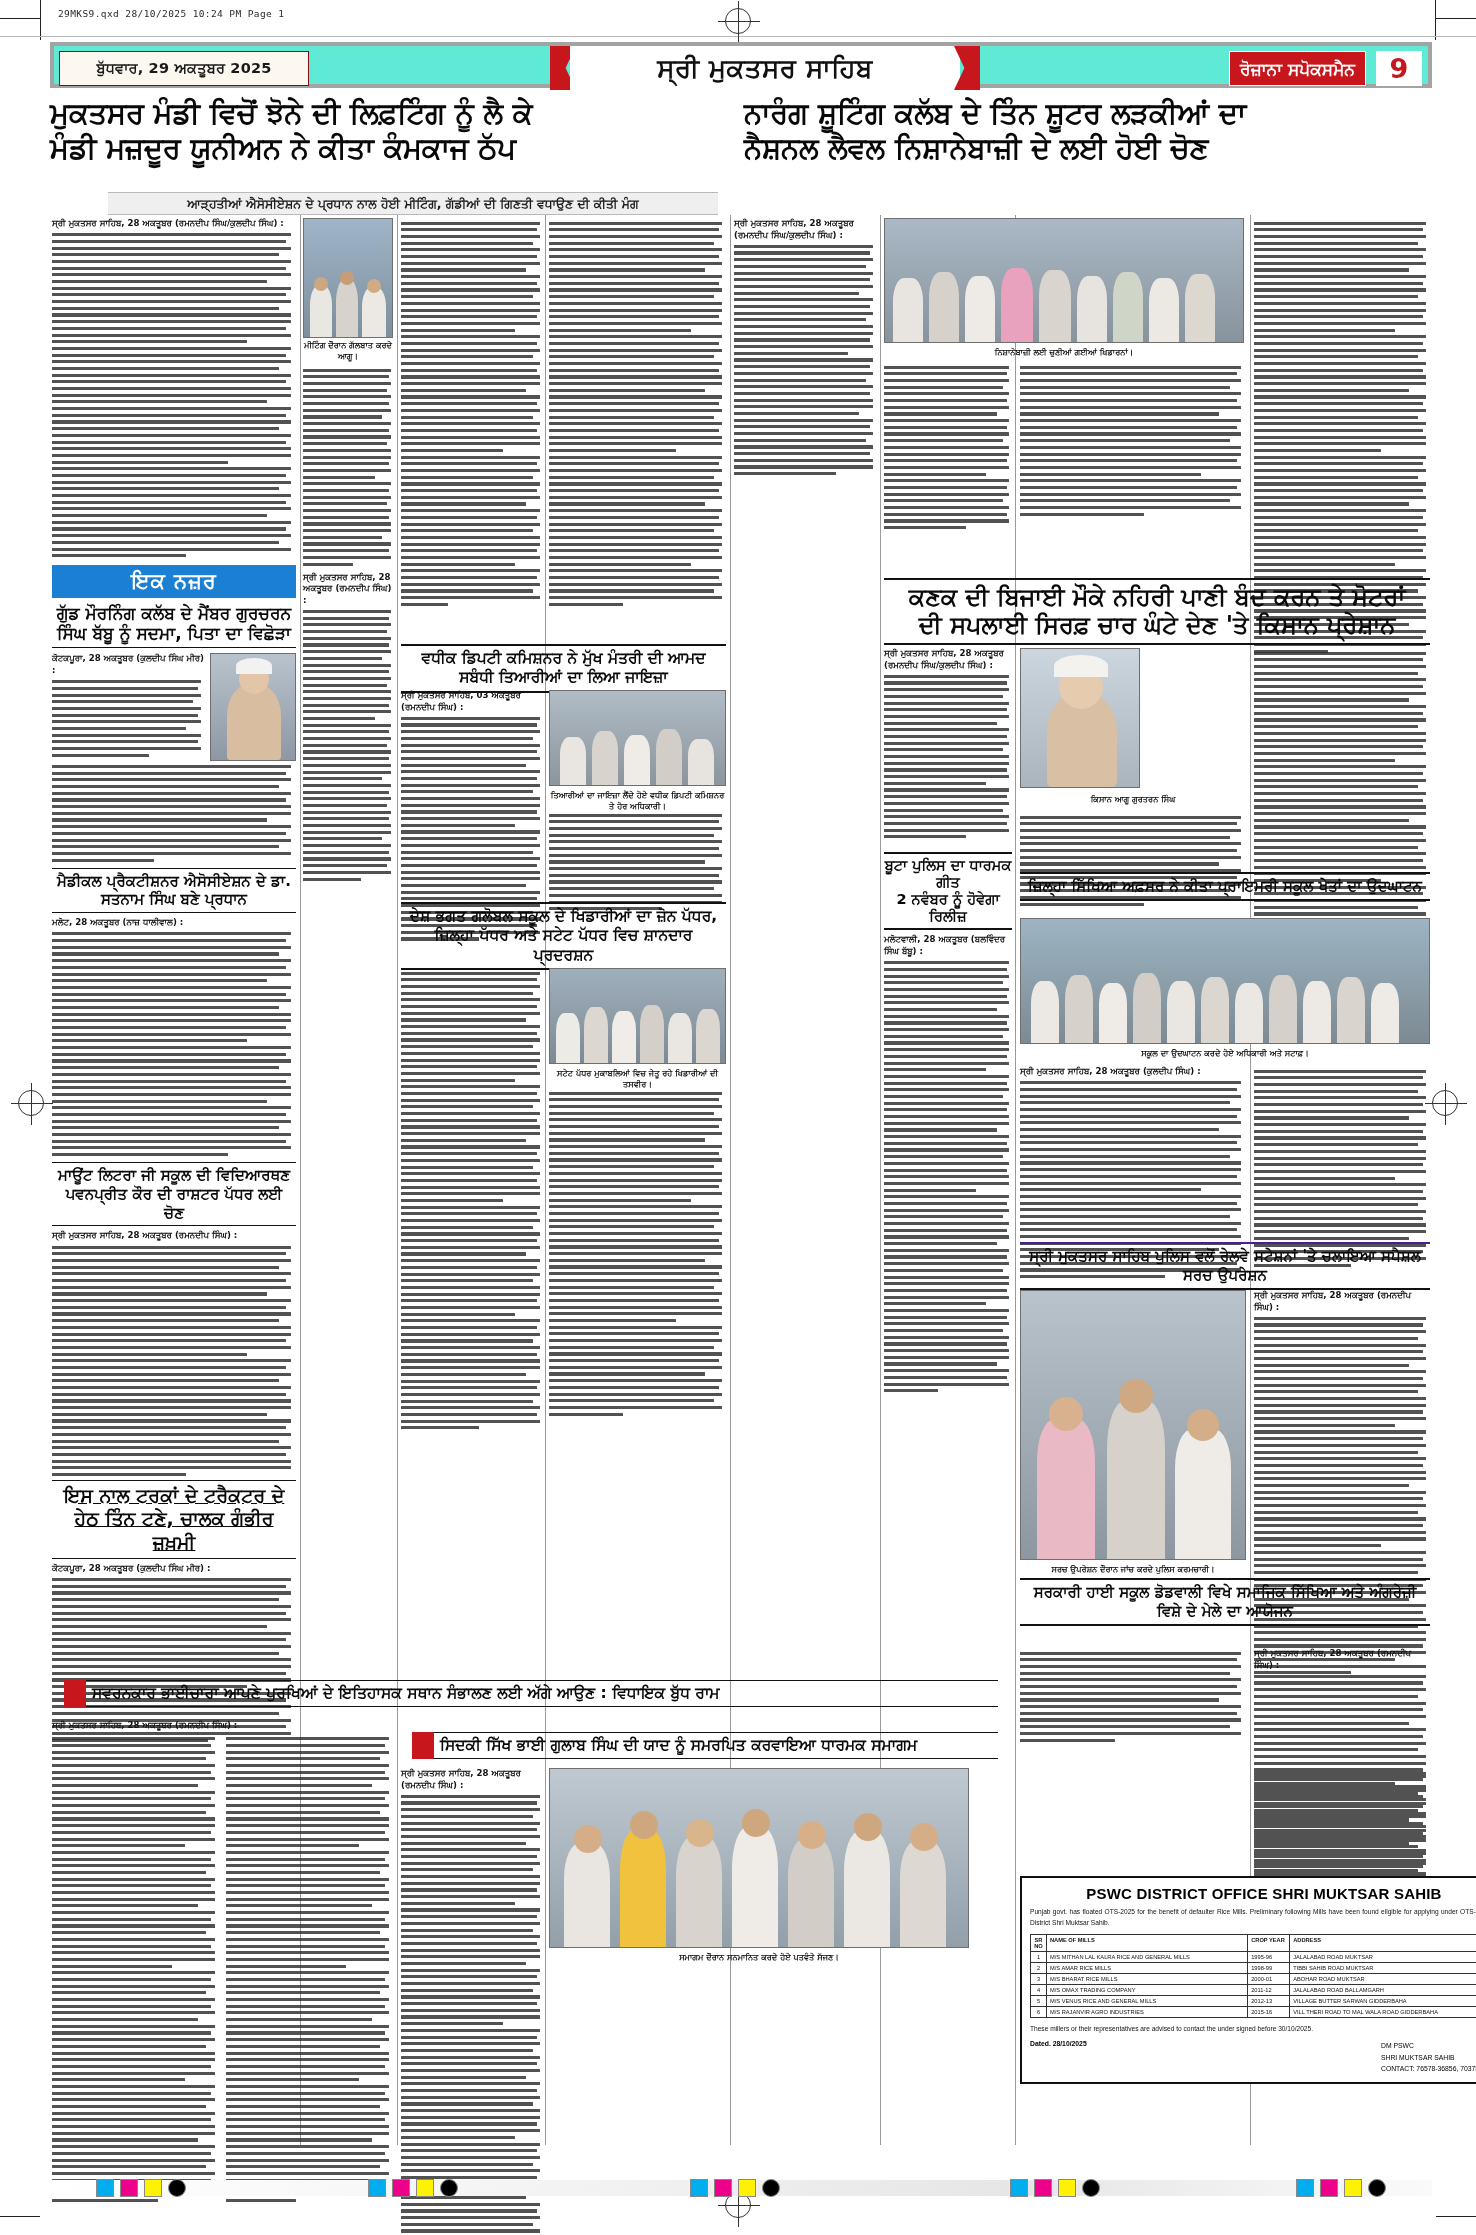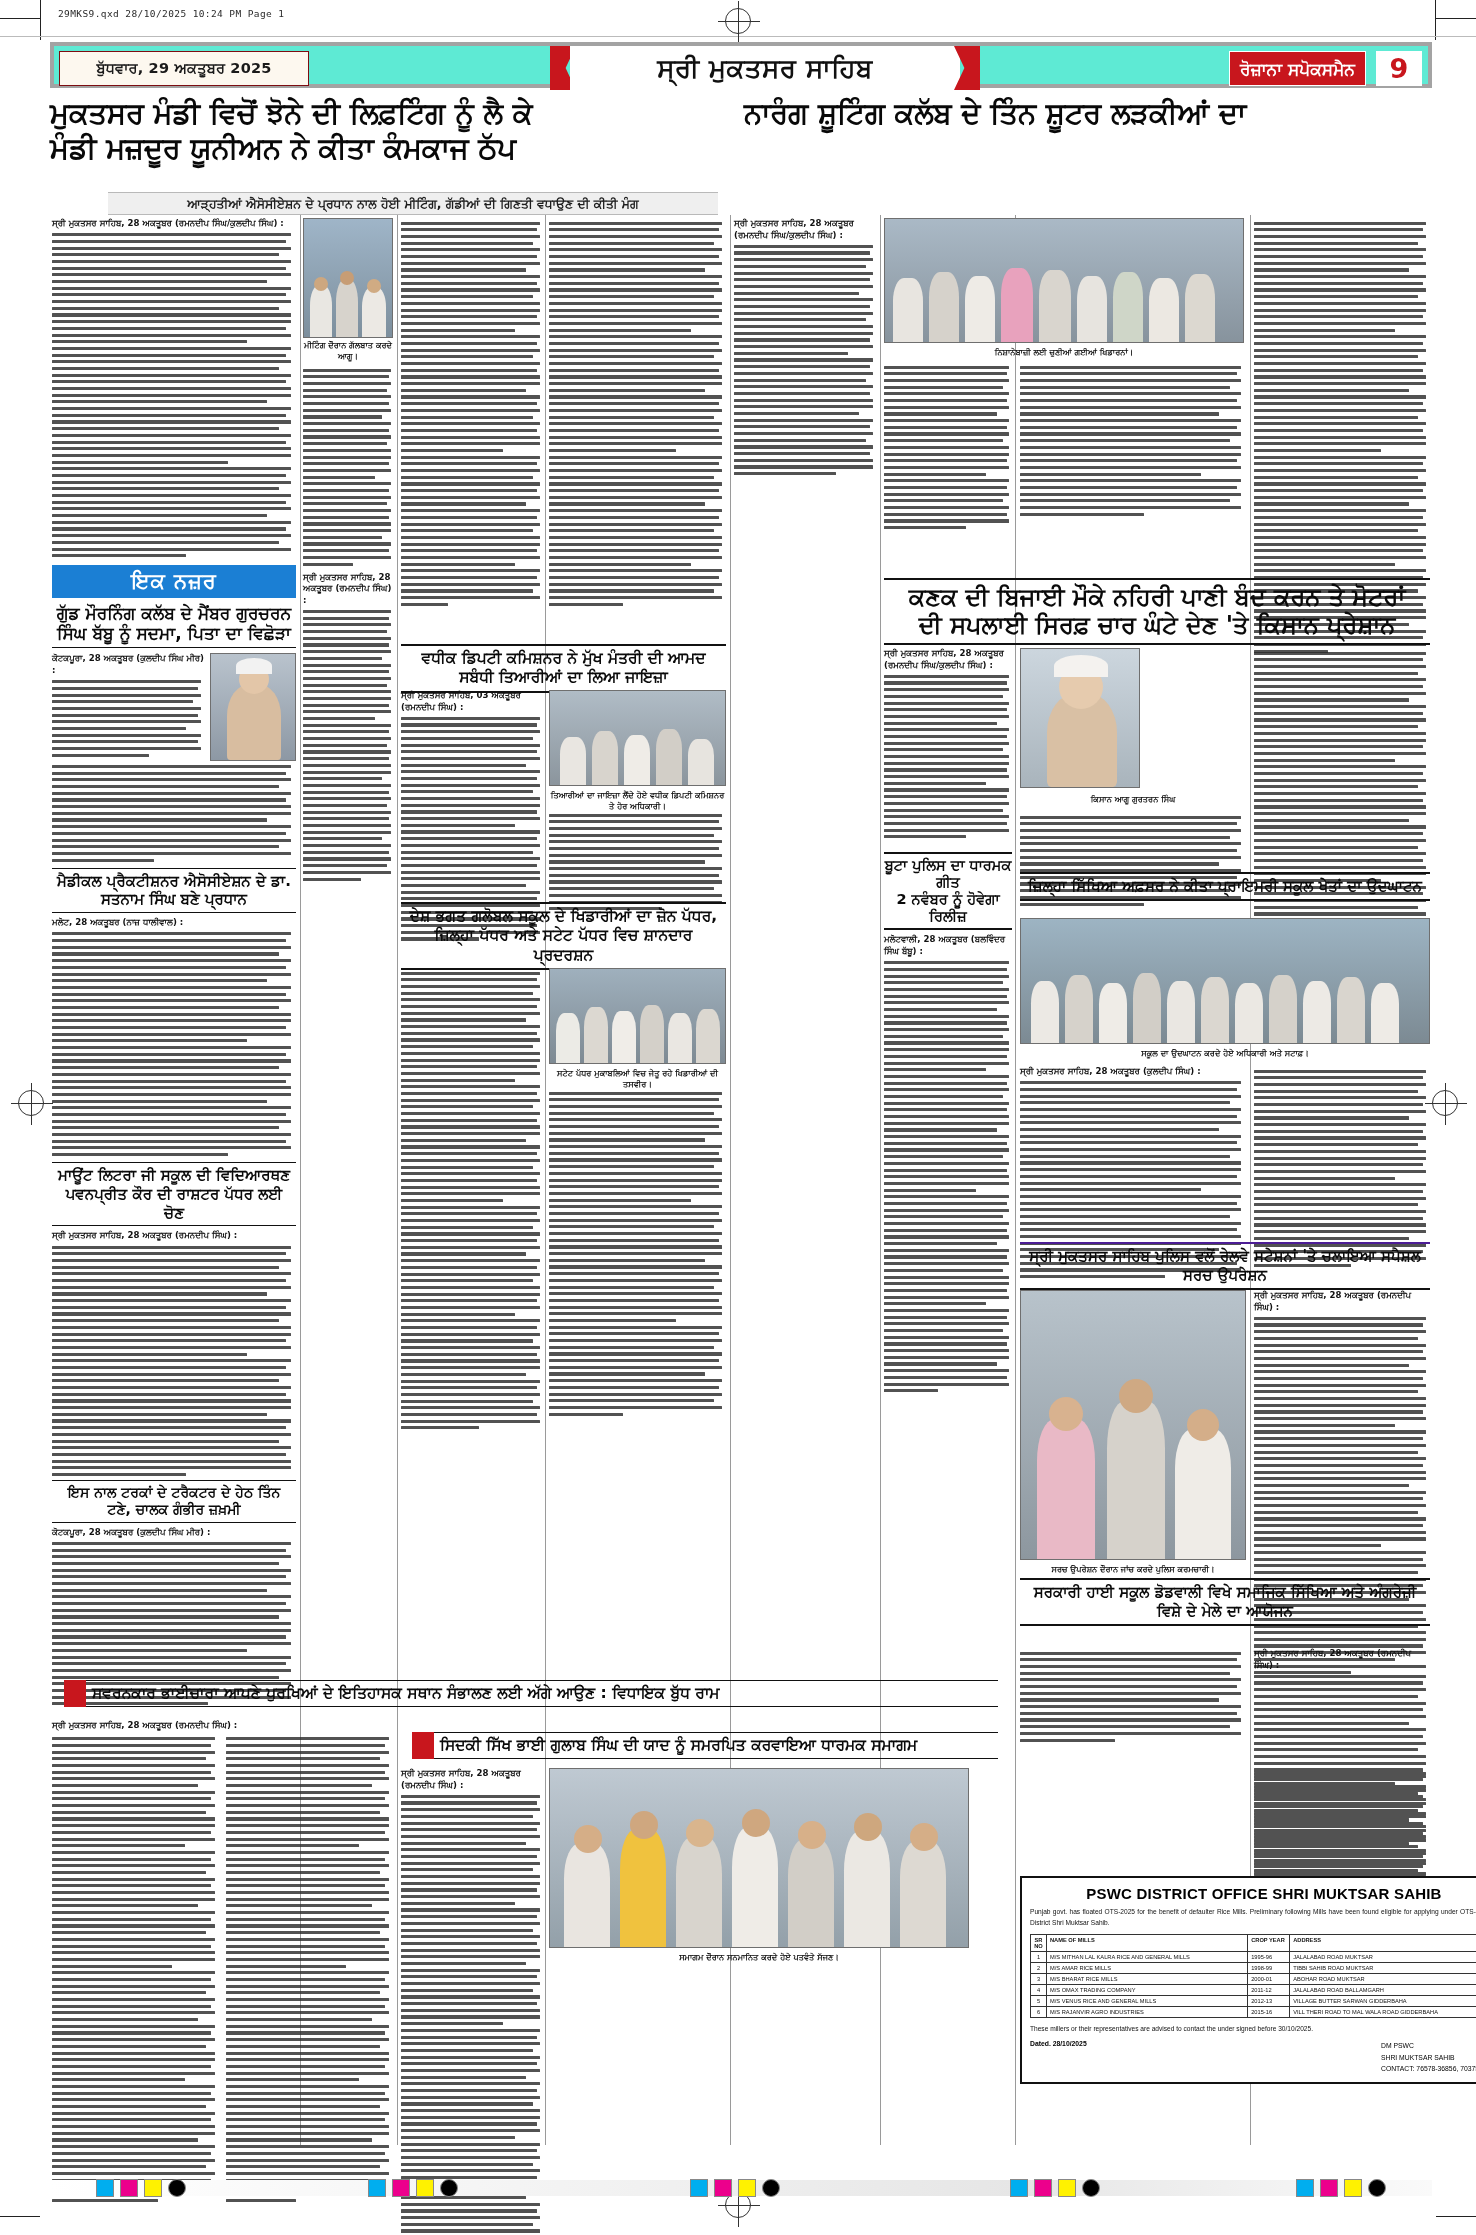--- a/index.html
+++ b/index.html
@@ -175,20 +175,21 @@
     <div class="brand">ਰੋਜ਼ਾਨਾ ਸਪੋਕਸਮੈਨ</div>
     <div class="pageno">9</div>
   </div>
 
   <div style="position:absolute;left:50px;top:96px;width:672px;">
     <div class="mainhead">ਮੁਕਤਸਰ ਮੰਡੀ ਵਿਚੋਂ ਝੋਨੇ ਦੀ ਲਿਫ਼ਟਿੰਗ ਨੂੰ ਲੈ ਕੇ</div>
     <div class="mainhead">ਮੰਡੀ ਮਜ਼ਦੂਰ ਯੂਨੀਅਨ ਨੇ ਕੀਤਾ ਕੰਮਕਾਜ ਠੱਪ</div>
   </div>
   <div style="position:absolute;left:744px;top:96px;width:688px;">
     <div class="mainhead">ਨਾਰੰਗ ਸ਼ੂਟਿੰਗ ਕਲੱਬ ਦੇ ਤਿੰਨ ਸ਼ੂਟਰ ਲੜਕੀਆਂ ਦਾ</div>
+    <div class="mainhead">ਨੈਸ਼ਨਲ ਲੈਵਲ ਨਿਸ਼ਾਨੇਬਾਜ਼ੀ ਦੇ ਲਈ ਹੋਈ ਚੋਣ</div>
   </div>
 
   <div class="subhead-bar" style="position:absolute;left:108px;top:192px;width:610px;">ਆੜ੍ਹਤੀਆਂ ਐਸੋਸੀਏਸ਼ਨ ਦੇ ਪ੍ਰਧਾਨ ਨਾਲ ਹੋਈ ਮੀਟਿੰਗ, ਗੱਡੀਆਂ ਦੀ ਗਿਣਤੀ ਵਧਾਉਣ ਦੀ ਕੀਤੀ ਮੰਗ</div>
 
   <div class="colsep" style="left:300px;top:215px;height:1930px;"></div>
   <div class="colsep" style="left:397px;top:215px;height:1930px;"></div>
   <div class="colsep" style="left:545px;top:215px;height:1930px;"></div>
   <div class="colsep" style="left:730px;top:215px;height:1930px;"></div>
   <div class="colsep" style="left:880px;top:215px;height:1930px;"></div>
   <div class="colsep" style="left:1015px;top:215px;height:1930px;"></div>
@@ -365,21 +366,21 @@
         <i class="w96"></i>
         <i class="w98"></i>
         <i class="w93"></i>
       <i class="w98"></i>
         <i class="w96"></i>
         <i class="w98"></i>
         <i class="w98"></i>
         <i class="w55"></i>
     </div>
 
-    <div class="secthead" style="margin-top:2px;font-size:14px;">ਇਸ ਨਾਲ ਟਰਕਾਂ ਦੇ ਟਰੈਕਟਰ ਦੇ ਹੇਠ ਤਿੰਨ ਟਣੇ, ਚਾਲਕ ਗੰਭੀਰ ਜ਼ਖ਼ਮੀ</div>
+    <div class="secthead" style="margin-top:2px;font-size:19px;text-decoration:underline;">ਇਸ ਨਾਲ ਟਰਕਾਂ ਦੇ ਟਰੈਕਟਰ ਦੇ ਹੇਠ ਤਿੰਨ ਟਣੇ, ਚਾਲਕ ਗੰਭੀਰ ਜ਼ਖ਼ਮੀ</div>
     <div class="byline" style="margin-top:4px;">ਕੋਟਕਪੂਰਾ, 28 ਅਕਤੂਬਰ (ਕੁਲਦੀਪ ਸਿੰਘ ਮੀਰ) :</div>
     <div class="lines">
       <i class="w98"></i>
         <i class="w96"></i>
         <i class="w98"></i>
         <i class="w93"></i>
         <i class="w98"></i>
       <i class="w96"></i>
         <i class="w98"></i>
         <i class="w88"></i>

